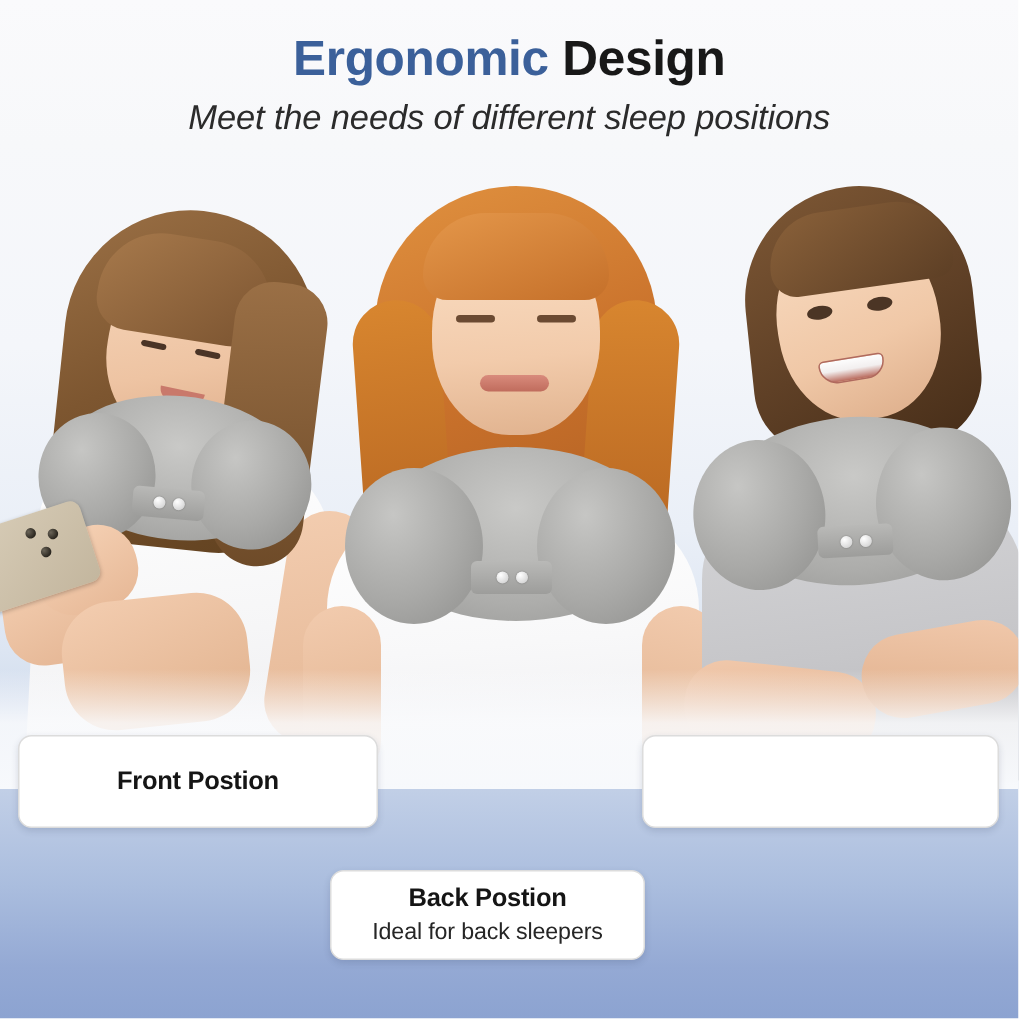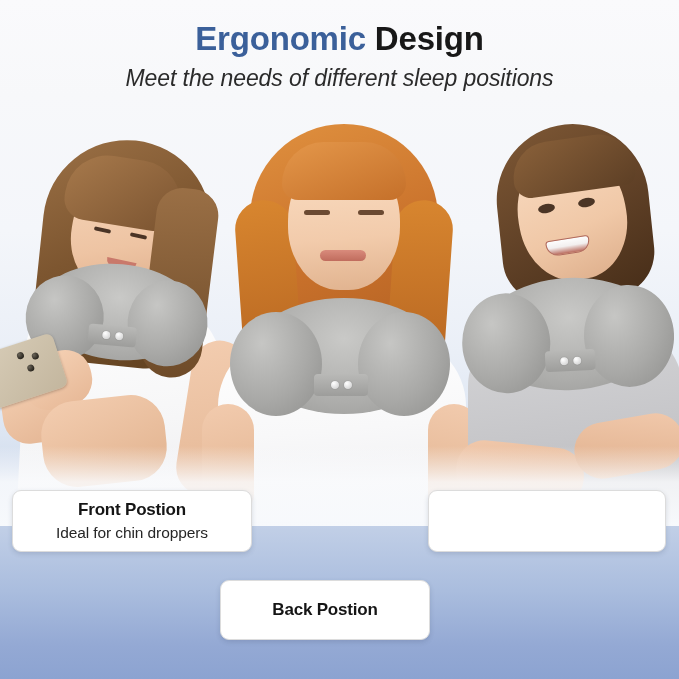--- a/index.html
+++ b/index.html
@@ -287,23 +287,23 @@
                   background:linear-gradient(165deg,#f1c9ac,#dfae8a); transform:rotate(6deg);"></div>
       <div class="arm" style="left:132px; top:300px; width:110px; height:56px; border-radius:28px;
                   background:linear-gradient(195deg,#f1c9ac,#dfae8a); transform:rotate(-10deg);"></div>
     </div>
 
     <div id="floor"></div>
   </div>
 
   <div class="card" id="card-front">
     <div class="card-title">Front Postion</div>
-    <div class="card-sub">Ideal for chin droppers</div>
   </div>
 
   <div class="card" id="card-side">
   </div>
 
   <div class="card" id="card-back">
     <div class="card-title">Back Postion</div>
+    <div class="card-sub">Ideal for back sleepers</div>
   </div>
 
 </div>
 
 </body></html>

